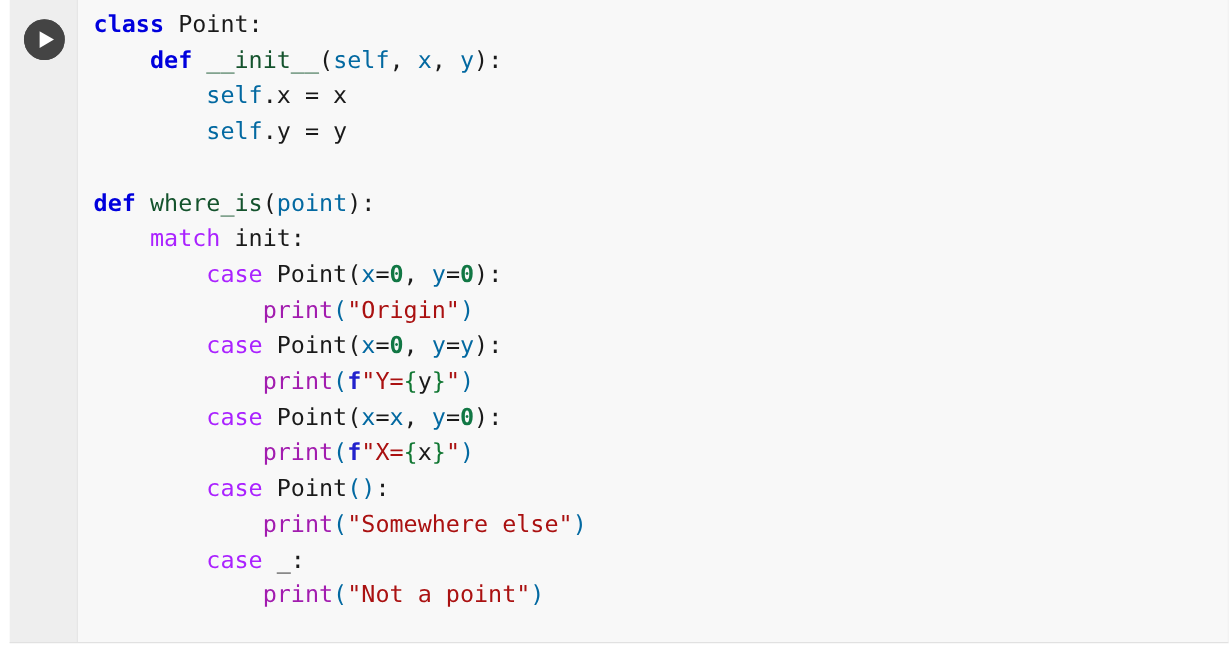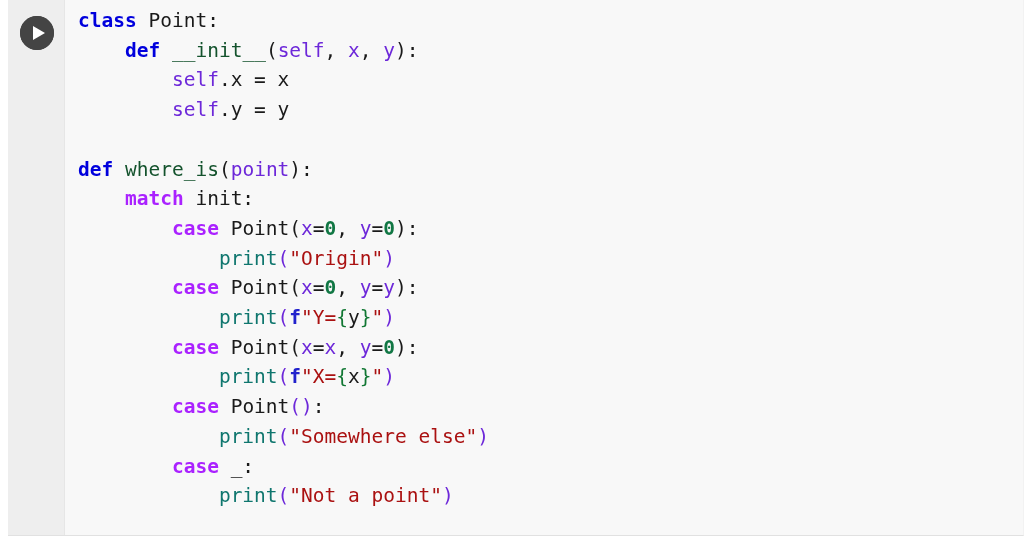--- a/index.html
+++ b/index.html
@@ -67,24 +67,24 @@
     padding: 0;
     font-family: "DejaVu Sans Mono", monospace;
     font-size: 19.5px;
     line-height: 29.7px;
     color: #1a1a1a;
     white-space: pre;
     letter-spacing: 0px;
   }
 
   .k  { color: #0000dd; font-weight: 700; }  
-  .kp { color: #aa22ff; font-weight: 700; }  
+  .kp { color: #aa22ff; font-weight: 400; }  
   .fn { color: #14532d; }                    
-  .nb { color: #0f766e; }                    
-  .pa { color: #6d28d9; }                    
+  .nb { color: #a21caf; }                    
+  .pa { color: #0369a1; }                    
   .p  { color: #1a1a1a; }                    
   .n  { color: #1a1a1a; }                    
   .s  { color: #aa1111; }                    
   .si { color: #117733; }                    
   .mi { color: #117744; font-weight: 700; }  
   .fp { color: #2222cc; font-weight: 700; }  
 </style>
 </head>
 <body>
 

